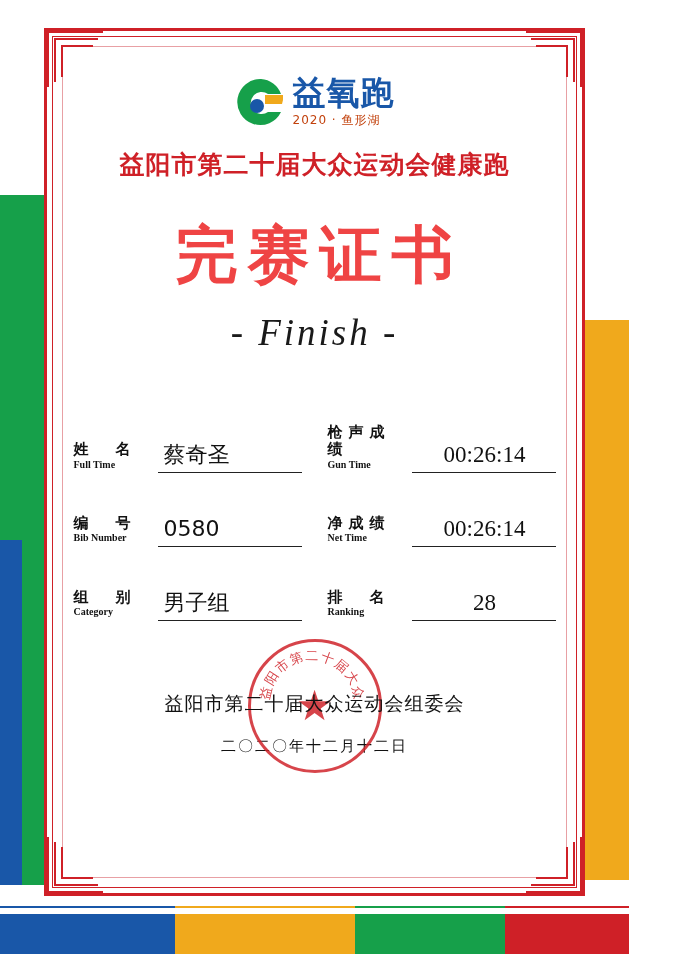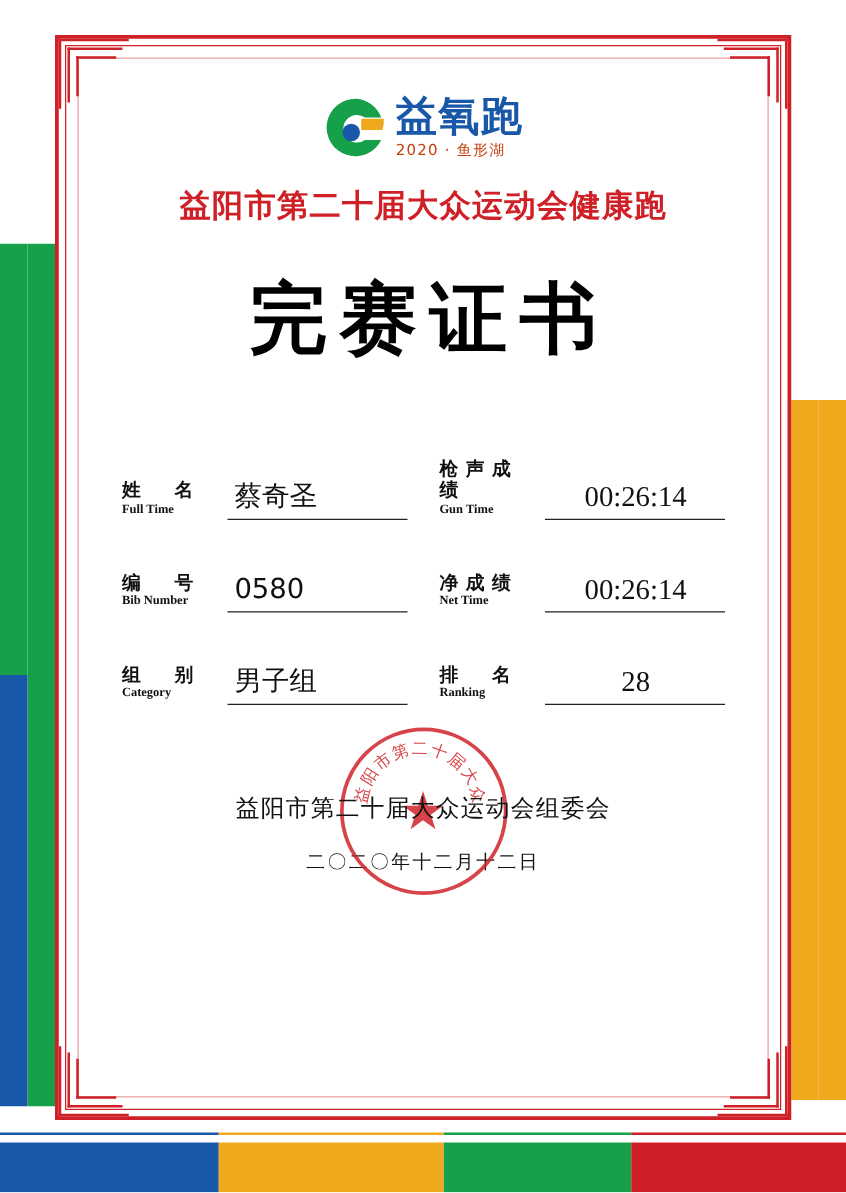--- a/index.html
+++ b/index.html
@@ -9,21 +9,21 @@
   }
   body {
     width: 677px;
     height: 954px;
     font-family: "Liberation Sans", sans-serif;
     overflow: hidden;
   }
 
   #certificate {
     position: relative;
-    width: 677px;
+    width: 629px;
     height: 954px;
     background: #ffffff;
     overflow: hidden;
   }
 
   
   .block {
     position: absolute;
   }
   .blk-green-left {
@@ -160,21 +160,21 @@
     font-weight: bold;
     color: #cf2027;
     letter-spacing: 1px;
   }
 
   .main-title {
     margin-top: 32px;
     font-family: "DejaVu Sans", sans-serif;
     font-size: 62px;
     font-weight: bold;
-    color: #000000;
+    color: #ef4444;
     letter-spacing: 10px;
     text-indent: 10px;
   }
 
   .script-title {
     margin-top: 14px;
     font-family: "Liberation Serif", serif;
     font-style: italic;
     font-size: 37px;
     color: #1a1a1a;
@@ -353,20 +353,21 @@
       <div class="logo-text-col">
         <span class="logo-title">益氧跑</span>
         <span class="logo-sub">2020 · 鱼形湖</span>
       </div>
     </div>
 
     <div class="event-title">益阳市第二十届大众运动会健康跑</div>
 
     <div class="main-title">完赛证书</div>
 
+    <div class="script-title">- Finish -</div>
 
     <div class="fields">
 
       <div class="field">
         <div class="field-label">
           <span class="label-cn">姓　名</span>
           <span class="label-en">Full Time</span>
         </div>
         <div class="field-value left">蔡奇圣</div>
       </div>

